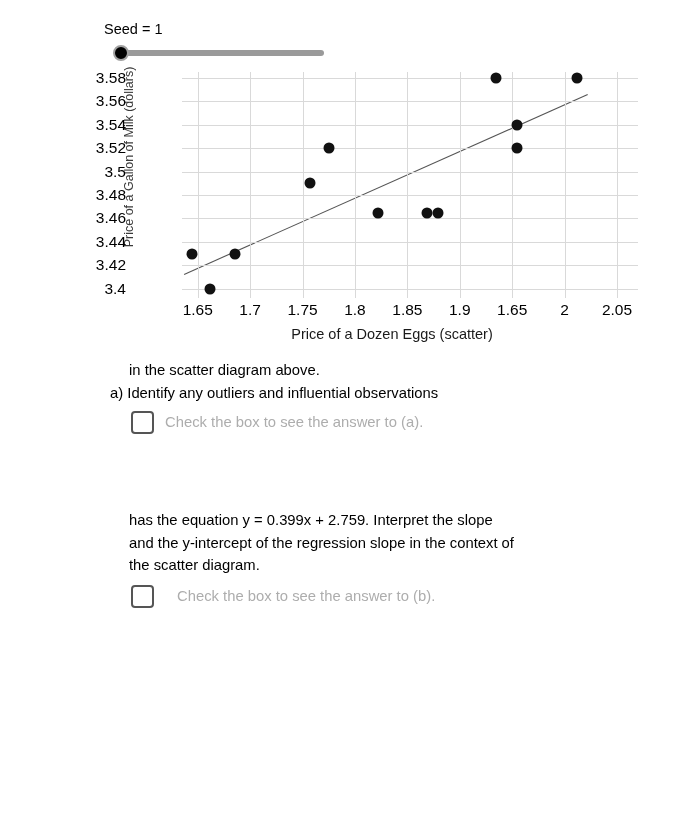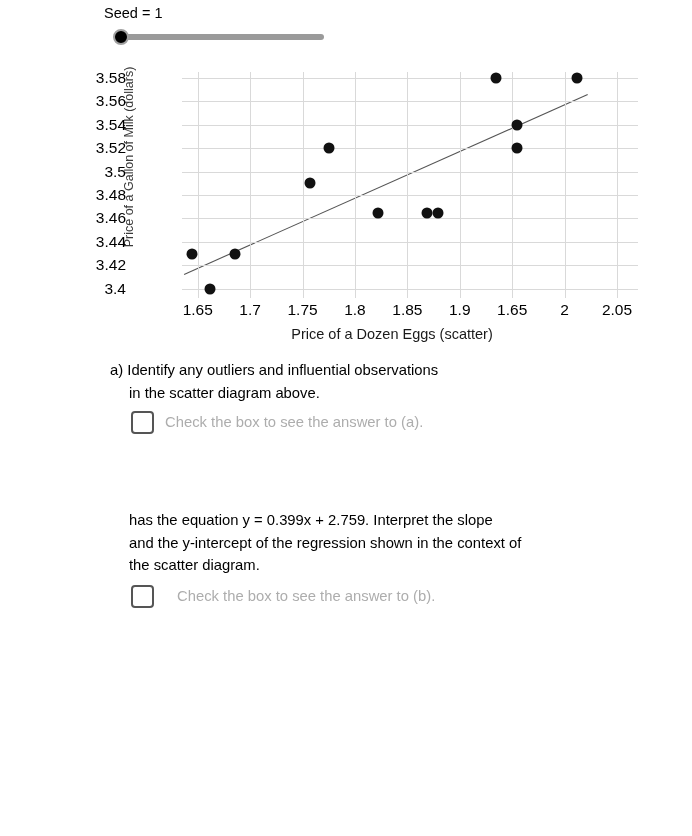--- a/index.html
+++ b/index.html
@@ -13,21 +13,21 @@
     position: relative;
     font-family: "Liberation Sans", sans-serif;
     color: #000000;
     overflow: hidden;
   }
 
   
   #seed-control {
     position: absolute;
     left: 104px;
-    top: 4px;
+    top: 20px;
     width: 340px;
   }
   #seed-label {
     font-size: 14.5px;
     line-height: 18px;
     color: #000;
     white-space: nowrap;
   }
   #seed-slider {
     position: relative;
@@ -246,29 +246,29 @@
     <div class="xtick-label" style="left: 198.552px;">1.75</div>
     <div class="xtick-label" style="left: 250.966px;">1.8</div>
     <div class="xtick-label" style="left: 303.379px;">1.85</div>
     <div class="xtick-label" style="left: 355.793px;">1.9</div>
     <div class="xtick-label" style="left: 408.207px;">1.65</div>
     <div class="xtick-label" style="left: 460.621px;">2</div>
     <div class="xtick-label" style="left: 513.034px;">2.05</div>
   </div>
 
 <div class="question" id="question-a">
+  <div class="q-line q-indent">in the scatter diagram above.</div>
   <div class="q-line">a) Identify any outliers and influential observations</div>
-  <div class="q-line q-indent">in the scatter diagram above.</div>
   <div class="answer-row">
     <div class="answer-checkbox"></div>
     <div class="answer-text">Check the box to see the answer to (a).</div>
   </div>
 </div>
 
 <div class="question" id="question-b">
   <div class="q-line q-indent">has the equation  y = 0.399x + 2.759.  Interpret the slope</div>
-  <div class="q-line q-indent">and the y-intercept of the regression shown in the context of</div>
+  <div class="q-line q-indent">and the y-intercept of the regression slope in the context of</div>
   <div class="q-line q-indent">the scatter diagram.</div>
   <div class="answer-row">
     <div class="answer-checkbox"></div>
     <div class="answer-text">Check the box to see the answer to (b).</div>
   </div>
 </div>
 
 </body></html>

